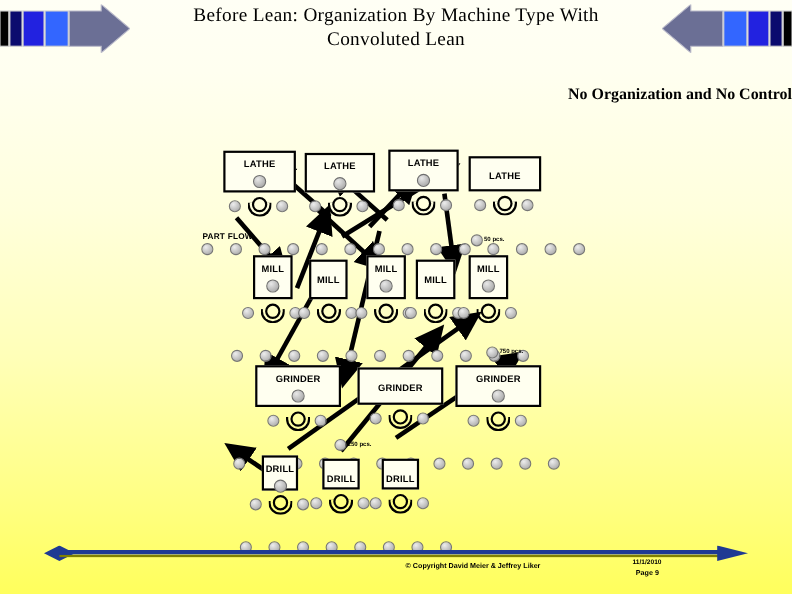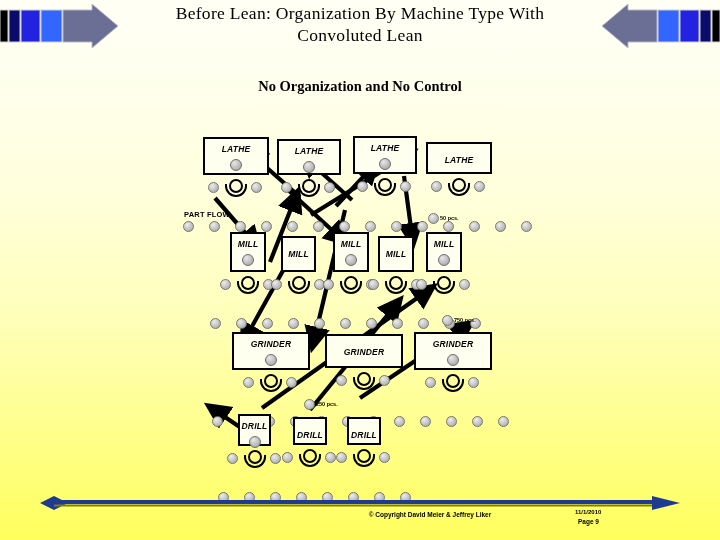--- a/index.html
+++ b/index.html
@@ -42,21 +42,21 @@
     line-height: 22px;
     color: #000000;
     letter-spacing: 0.3px;
   }
 
   .subtitle {
     position: absolute;
     left: 0;
     top: 78px;
     width: 720px;
-    text-align: center;
+    text-align: right;
     font-family: "Liberation Serif", serif;
     font-size: 14.5px;
     font-weight: bold;
     color: #000000;
   }
 
   
   #diagram {
     position: absolute;
     left: 0;
@@ -75,21 +75,20 @@
     position: absolute;
     left: 0;
     right: 0;
     top: 5px;
     text-align: center;
     font-family: "Liberation Sans", sans-serif;
     font-size: 8.5px;
     font-weight: bold;
     color: #000000;
     letter-spacing: 0.2px;
-    font-style: italic;
   }
   .machine .mdot {
     position: absolute;
     left: 50%;
     margin-left: -6px;
     top: 20px;
     width: 12px;
     height: 12px;
     border-radius: 50%;
     background: radial-gradient(circle at 35% 30%, #e8e8e8 0%, #bdbdbd 55%, #9a9a9a 100%);

